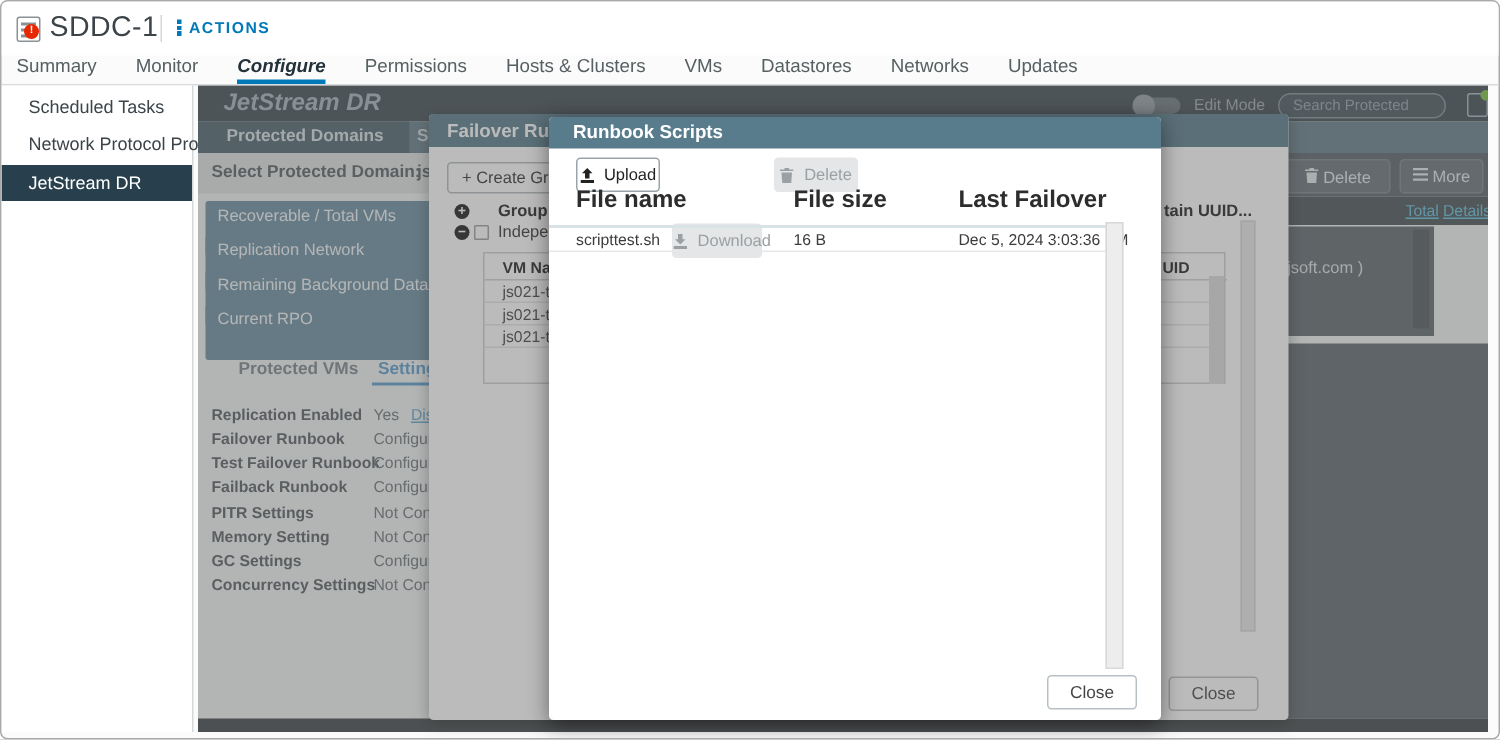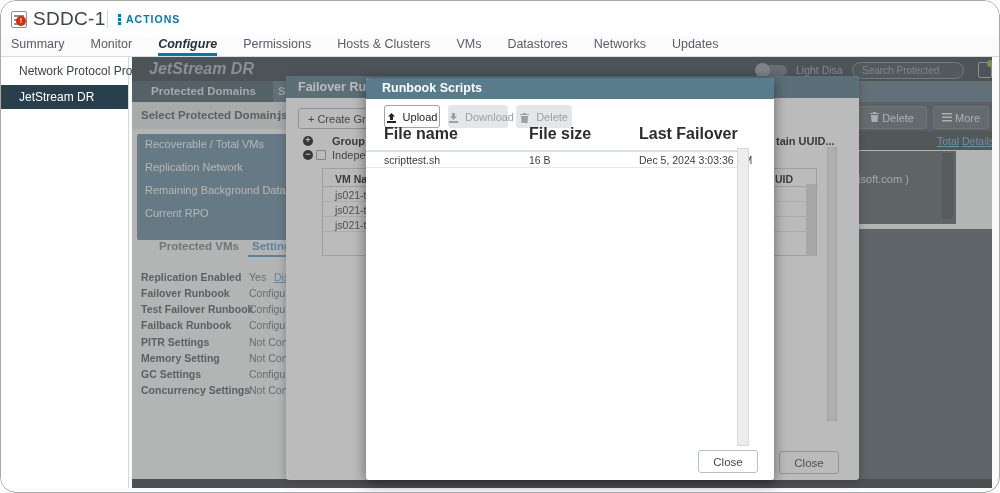--- a/index.html
+++ b/index.html
@@ -1,18 +1,18 @@
 <!DOCTYPE html>
 <html><head>
 <meta charset="utf-8">
 <style>
   * { margin:0; padding:0; box-sizing:border-box; }
   body { font-family:"Liberation Sans", sans-serif; background:#ffffff; }
   .screen { position:relative; width:1000px; height:493px; border:1px solid #a9a9a9;
-            border-radius:16px; overflow:hidden; background:#fbfbfb; }
+            border-radius:5px; overflow:hidden; background:#fbfbfb; }
 
   
   .top-header { position:absolute; left:0; top:0; width:1000px; height:36px; background:#fff; }
   .host-icon { position:absolute; left:10px; top:10px; width:16px; height:17px;
                border:1.5px solid #8a9296; border-radius:2px; background:#fff; }
   .host-icon i { position:absolute; left:2px; right:2px; height:2px; background:#8a9296; }
   .host-icon i.l1{top:3px} .host-icon i.l2{top:7px} .host-icon i.l3{top:11px; right:7px}
   .alert-badge { position:absolute; left:4px; top:4px; width:10px; height:10px; border-radius:50%;
                  background:#e62700; color:#fff; font-size:7px; font-weight:bold; text-align:center;
                  line-height:10px; z-index:2; }
@@ -102,21 +102,21 @@
   
   .m-run { position:absolute; left:365px; top:77px; width:408px; height:402px; background:#fff; z-index:5;
            border-radius:3px; box-shadow:0 3px 14px rgba(0,0,0,.45); overflow:hidden; }
   .m-run-header { position:absolute; left:0; top:0; width:408px; height:21px; background:#587c8c;
                   color:#fff; font-size:12.5px; font-weight:bold; padding:3px 0 0 16px; }
   .rb-btn { position:absolute; top:27px; height:23px; border-radius:3px; font-size:11px; text-align:center;
             padding-top:5px; white-space:nowrap; }
   .rb-btn svg { vertical-align:-2px; margin-right:4px; }
   .rb-upload { left:18px; width:56px; background:#fff; border:1px solid #9ba4a8; color:#222; cursor:pointer; }
   .rb-disabled { background:#e4e6e7; border:1px solid #e4e6e7; color:#9aa0a3; }
-  .rb-download { left:82px; width:60px; }
+  .rb-download { left:82px; width:60px;margin-top:44px; }
   .rb-delete { left:150px; width:56px; }
   .rb-th { position:absolute; top:47px; font-size:16px; font-weight:bold; color:#2d2d2d; }
   .rb-hdr-line { position:absolute; left:0; top:72px; width:372px; height:2px; background:#d9e2e6; }
   .rb-td { position:absolute; top:76px; font-size:10.5px; color:#3c3c3c; }
   .rb-row-line { position:absolute; left:0; top:89px; width:372px; height:1px; background:#e7e7e7; }
   .rb-scroll { position:absolute; left:371px; top:70px; width:12px; height:298px; background:#ededee; border:1px solid #d8d8d8; }
   .col-name { left:18px; } .col-size { left:163px; } .col-mod { left:273px; }
 
   .trash-icon, .more-icon { display:inline-block; }
 </style>
@@ -143,31 +143,32 @@
     <span class="active">Configure</span>
     <span>Permissions</span>
     <span>Hosts &amp; Clusters</span>
     <span>VMs</span>
     <span>Datastores</span>
     <span>Networks</span>
     <span>Updates</span>
   </div>
 
   <div class="sidebar">
+    <div class="item">Scheduled Tasks</div>
     <div class="item">Network Protocol Profiles</div>
     <div class="item selected">JetStream DR</div>
   </div>
 
   <div class="pg">
     <div class="js-header">
       <div class="js-title">JetStream DR</div>
       <div class="toggle-pill">
           <div class="toggle-knob"></div>
         </div>
-      <div class="light-mode">Light Disa</div>
+      <div class="light-mode">Edit Mode</div>
       <div class="search-pill">Search Protected VM...</div>
       <div class="status-icon">
           <div class="status-dot"></div>
         </div>
     </div>
     <div class="js-tabstrip">
       <div class="js-tab-active">Protected Domains</div>
       <div class="js-tab-stat">Statis</div>
     </div>
     <div class="select-row">

